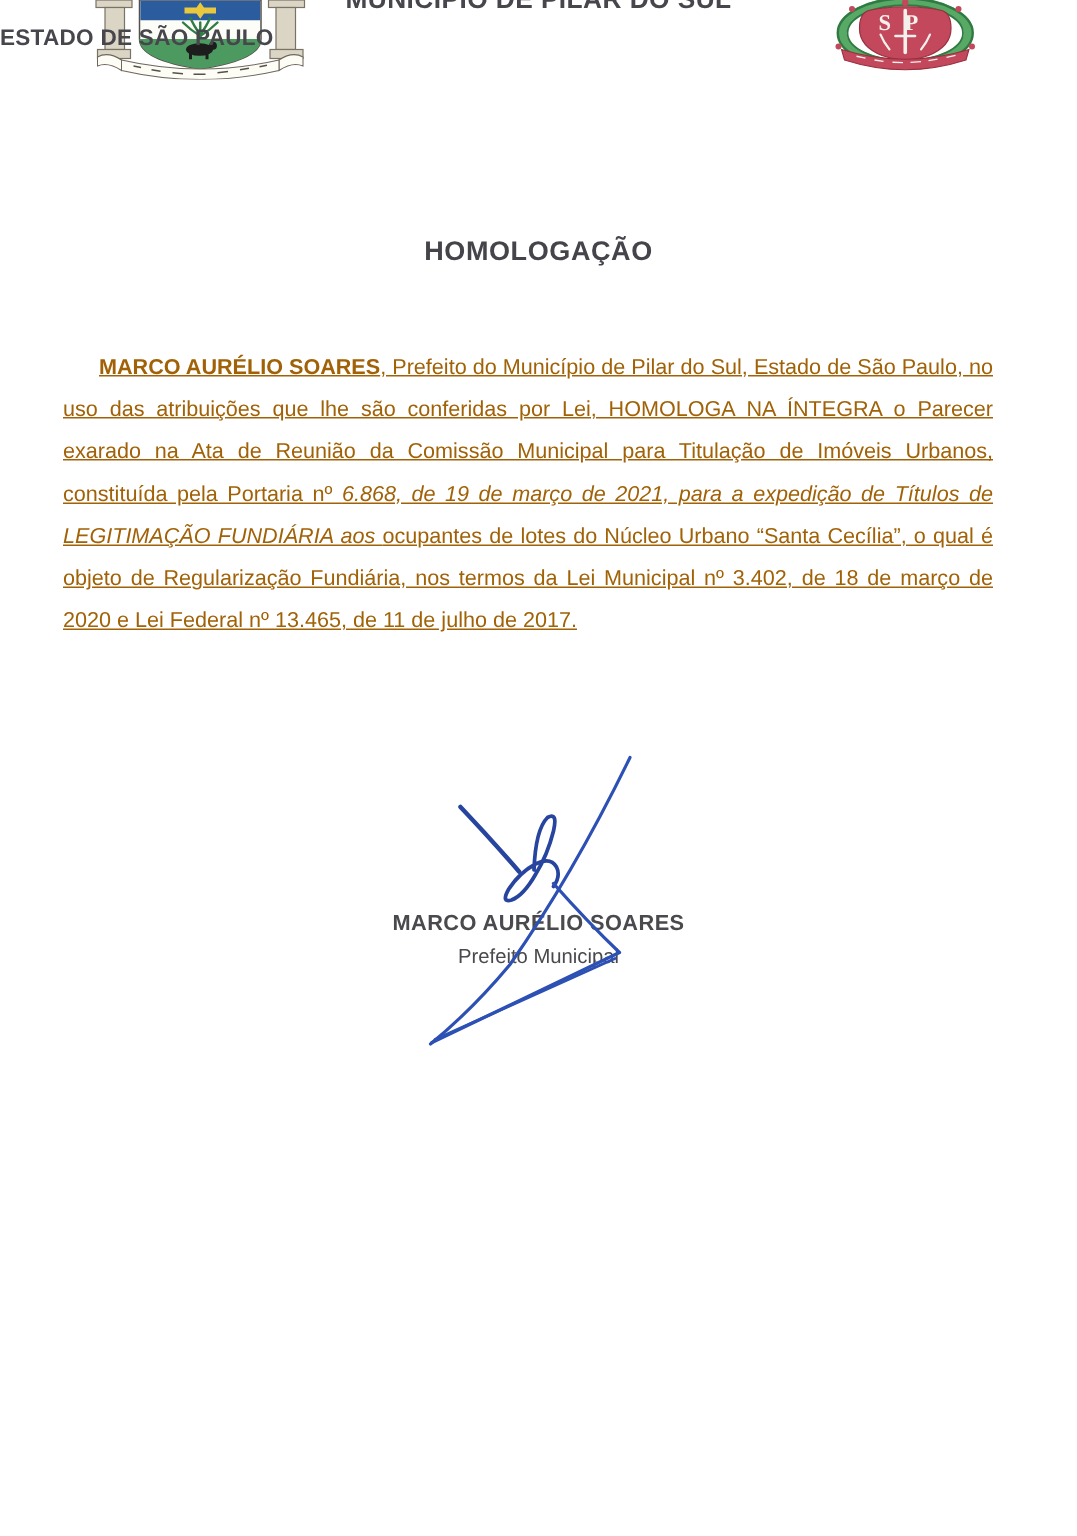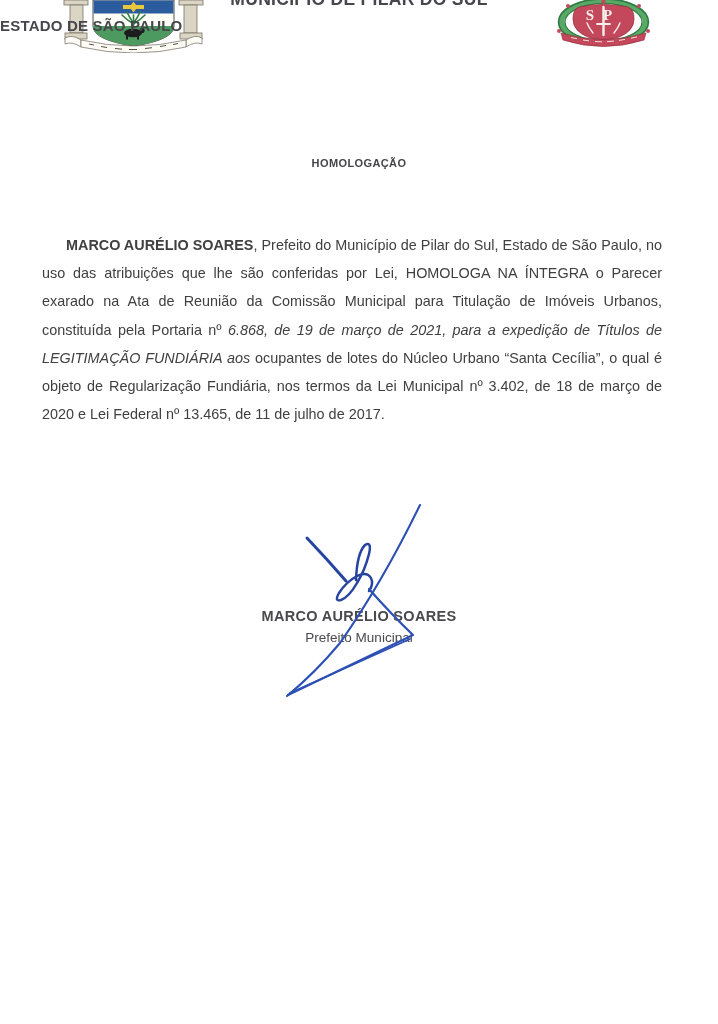--- a/index.html
+++ b/index.html
@@ -16,26 +16,26 @@
   }
   .state-line {
     position:absolute; top:17px; left:0; right:0; text-align:left;
     font-size:15px; font-weight:bold; color:#46464c; letter-spacing:.2px;
   }
   .crest-left  { position:absolute; left:63px;  top:0; width:141px; height:53px; }
   .crest-right { position:absolute; left:547px; top:0; width:113px; height:48px; }
   
   .doc-title {
     position:absolute; top:157px; left:0; right:0; text-align:center;
-    font-size:11px; font-weight:bold; color:#44444a; letter-spacing:.4px;
+    font-size:18px; font-weight:bold; color:#44444a; letter-spacing:.4px;
   }
   .body-par {
     position:absolute; left:42px; top:231px; width:620px;
     font-size:14.4px; line-height:28.2px; text-align:justify;
-    text-indent:24px; color:#404040;
+    text-indent:24px; color:#a16207;text-decoration:underline;
   }
   .body-par .b { font-weight:bold; }
   .body-par .i { font-style:italic; }
   .date-line {
     position:absolute; top:470px; right:56px;
     font-size:14.6px; color:#3e3e42;
   }
   
   .sig-name {
     position:absolute; top:608px; left:0; right:0; text-align:center;

